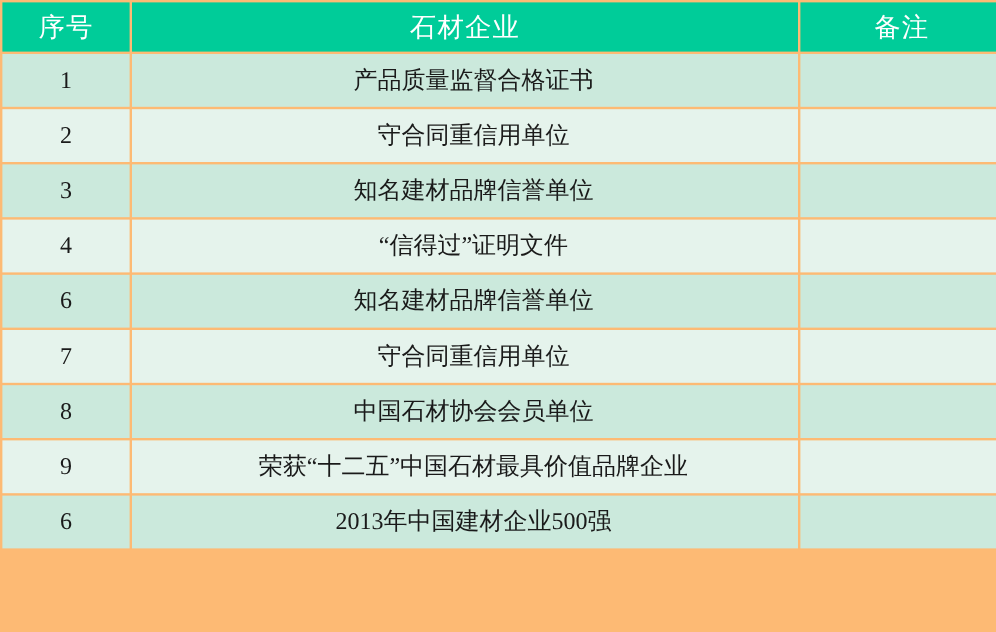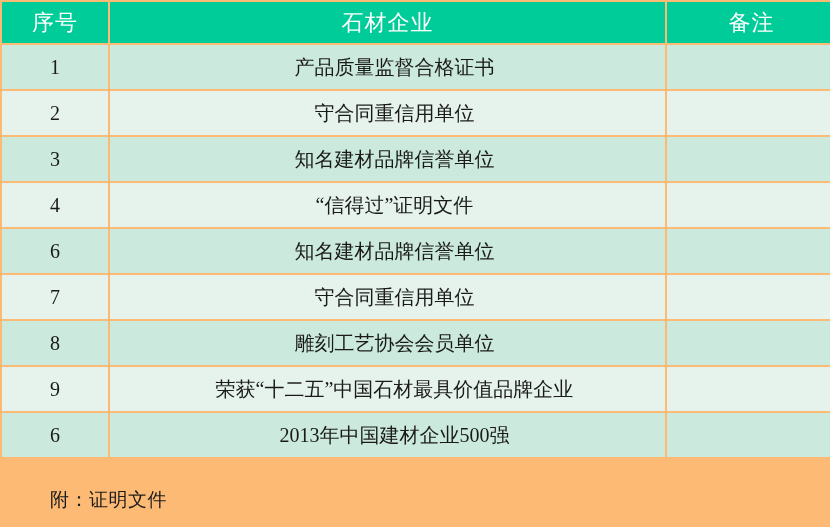--- a/index.html
+++ b/index.html
@@ -133,31 +133,30 @@
         <td class="cell-name">知名建材品牌信誉单位</td>
         <td class="cell-note"></td>
       </tr>
       <tr class="row-even">
         <td class="cell-seq">7</td>
         <td class="cell-name">守合同重信用单位</td>
         <td class="cell-note"></td>
       </tr>
       <tr class="row-odd">
         <td class="cell-seq">8</td>
-        <td class="cell-name">雕刻工艺协会会员单位</td>
+        <td class="cell-name">中国石材协会会员单位</td>
         <td class="cell-note"></td>
       </tr>
       <tr class="row-even">
         <td class="cell-seq">9</td>
         <td class="cell-name">荣获“十二五”中国石材最具价值品牌企业</td>
         <td class="cell-note"></td>
       </tr>
       <tr class="row-odd">
         <td class="cell-seq">6</td>
         <td class="cell-name">2013年中国建材企业500强</td>
         <td class="cell-note"></td>
       </tr>
     </tbody>
   </table>
 
-  <div class="footer-note">附：证明文件</div>
 
 </div>
 
 </body></html>

